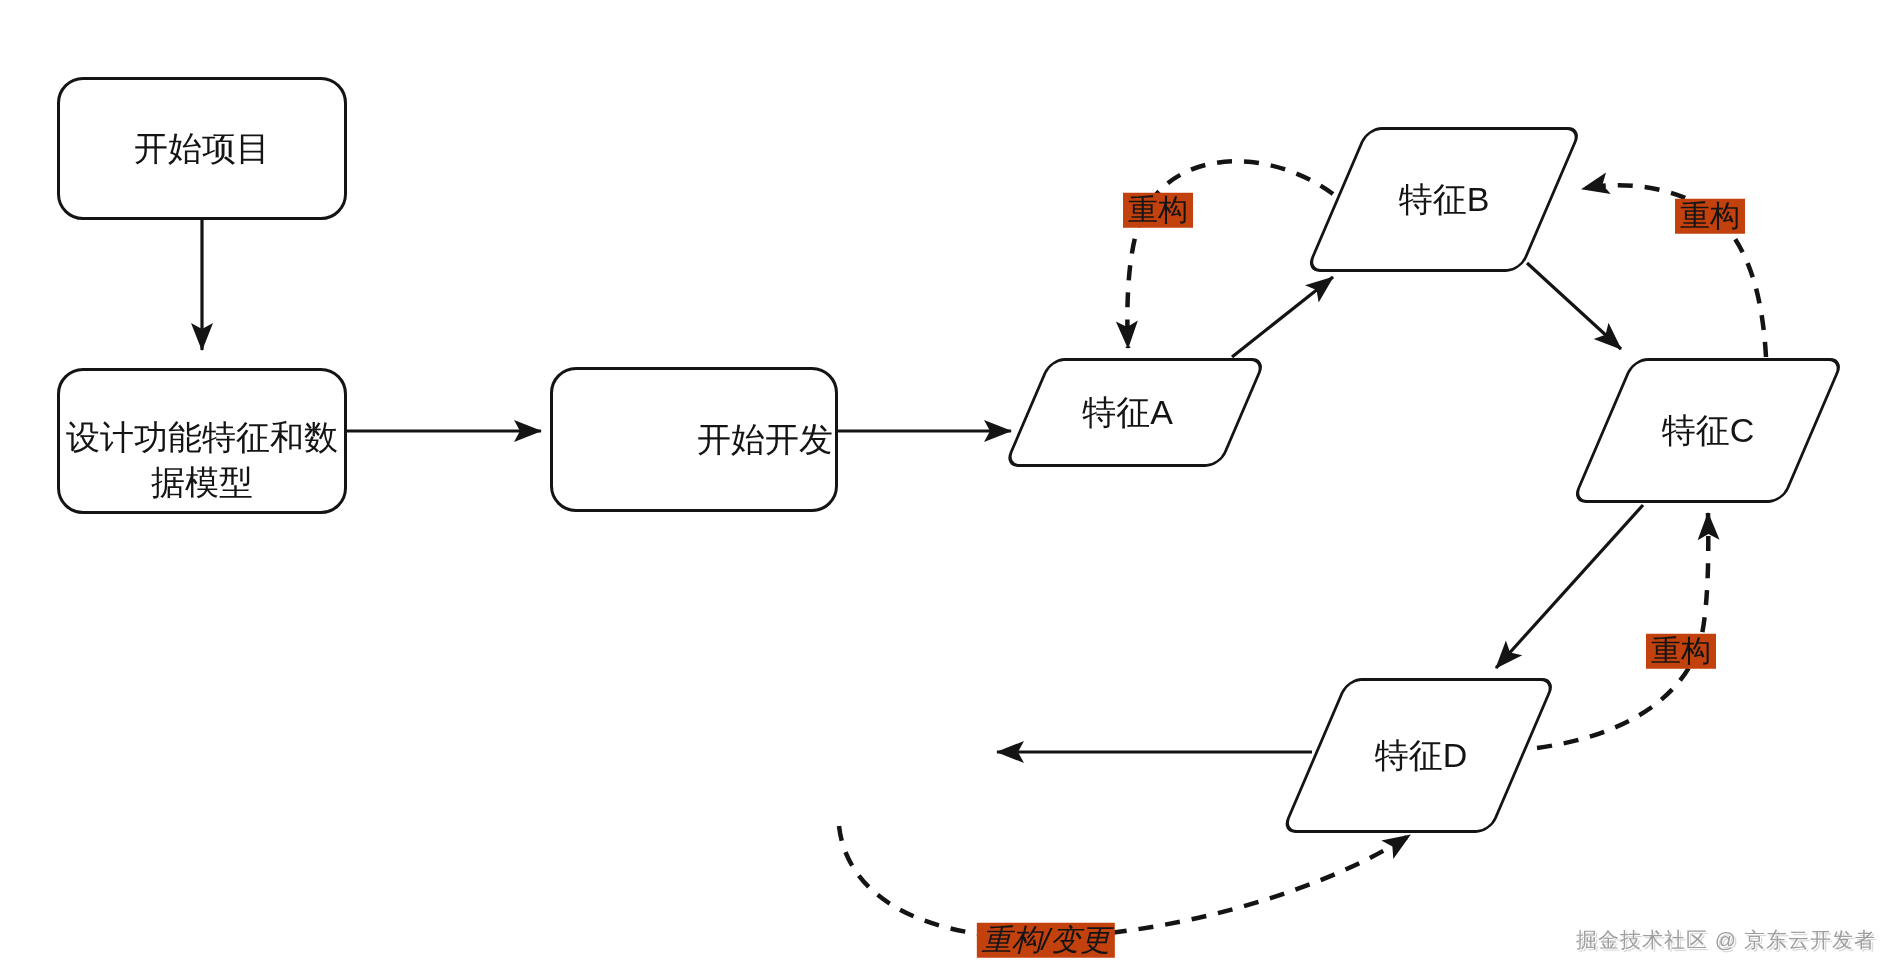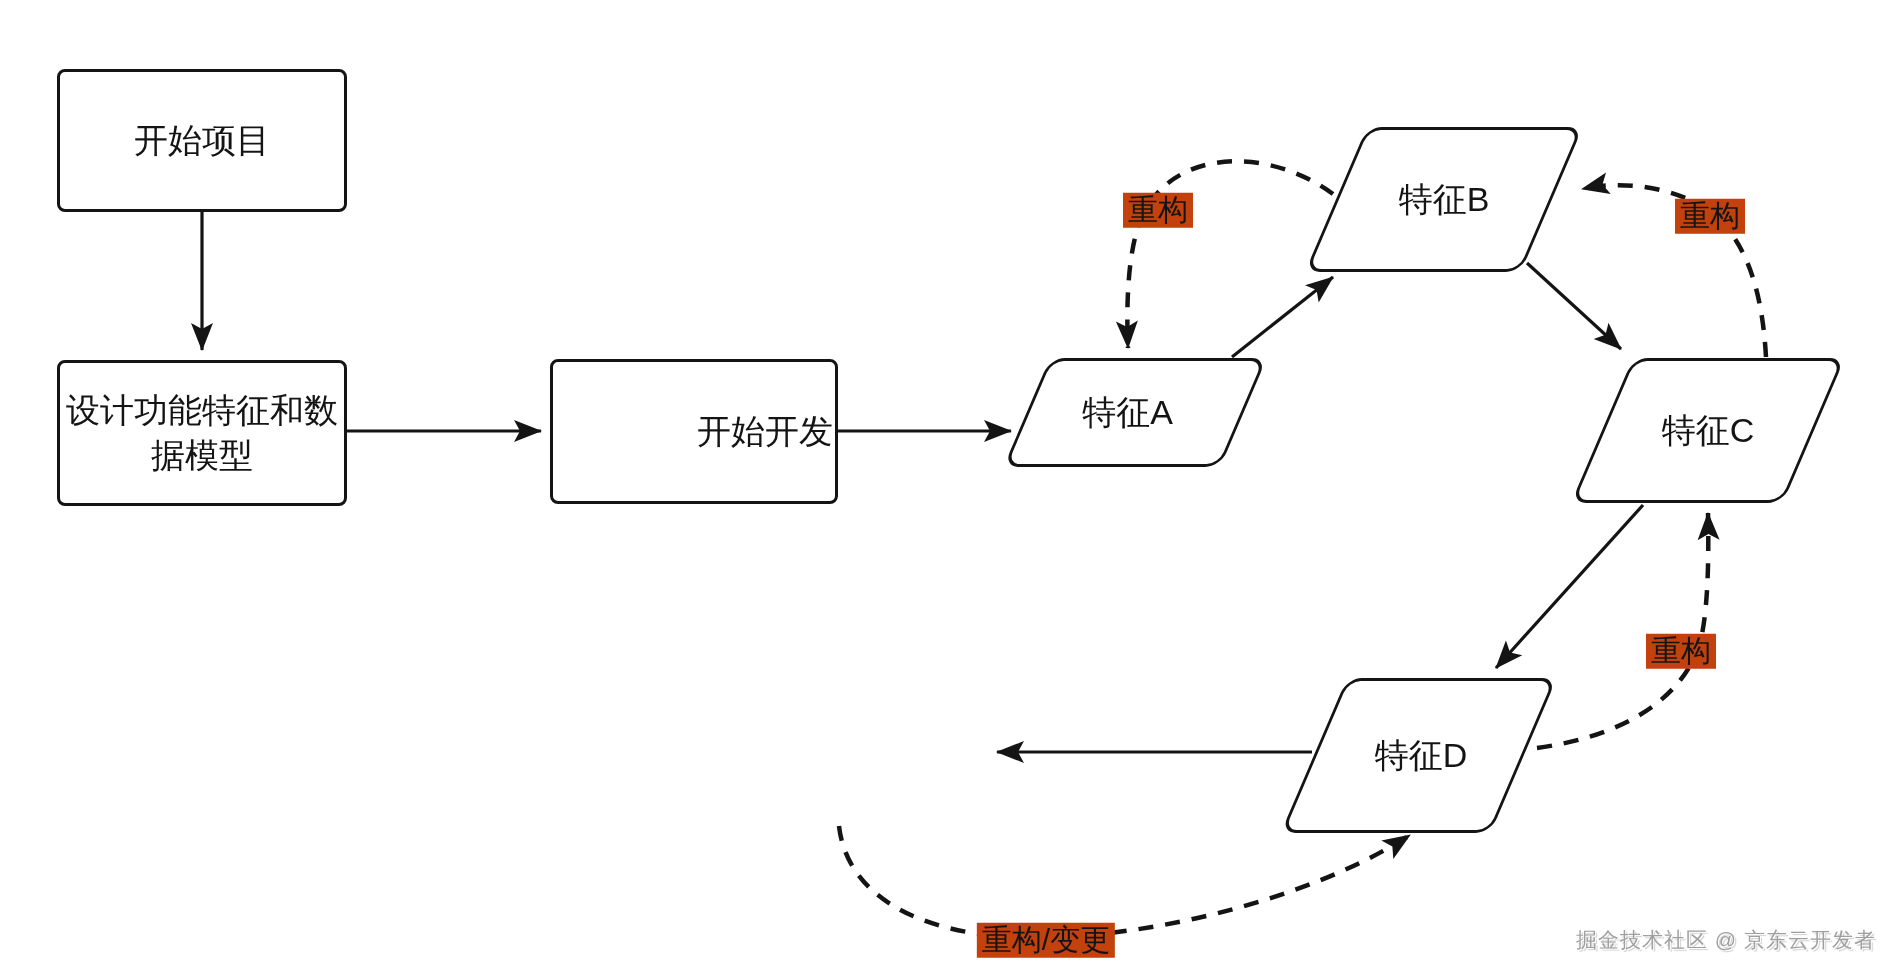--- a/index.html
+++ b/index.html
@@ -6,22 +6,22 @@
   .canvas{
     position:relative;width:1896px;height:980px;background:#ffffff;
     font-family:"Liberation Sans",sans-serif;overflow:hidden;color:#141414;
   }
   .edges{position:absolute;left:0;top:0;width:1896px;height:980px;}
   .node{
     position:absolute;display:flex;align-items:center;justify-content:center;
     text-align:center;font-size:34px;line-height:1.32;color:#141414;
   }
   .rect{
-    border:3px solid #141414;border-radius:8px;background:#ffffff;
-    box-sizing:border-box;padding:6px 2px;
+    border:3px solid #141414;border-radius:26px;background:#ffffff;
+    box-sizing:border-box;padding:6px 2px;margin-top:8px;
   }
   .para .shape{
     position:absolute;top:0;height:100%;border:3px solid #141414;border-radius:15px;
     background:#ffffff;box-sizing:border-box;transform:skewX(-23.2deg);
     transform-origin:top left;
   }
   .para .nlabel{position:relative;}
   .elabel{
     position:absolute;transform:translate(-50%,-50%);font-size:30px;
     background:#c2410c;padding:0 5px;line-height:1.15;white-space:nowrap;
@@ -55,21 +55,21 @@
     <path d="M1333,194 C1270,148 1180,148 1145,210 C1128,242 1126,300 1128,348" stroke="#141414" stroke-width="4.5" fill="none" stroke-dasharray="15 12" marker-end="url(#mArrow)"></path>
     <path d="M1766,357 C1762,285 1743,222 1688,199 C1652,184 1614,182 1582,189" stroke="#141414" stroke-width="4.5" fill="none" stroke-dasharray="15 12" marker-end="url(#mArrow)"></path>
     <path d="M1537,748 C1617,737 1677,704 1698,649 C1708,621 1709,560 1708,513" stroke="#141414" stroke-width="4.5" fill="none" stroke-dasharray="15 12" marker-end="url(#mArrow)"></path>
     <path d="M839,826 C846,888 905,928 998,936 C1128,946 1308,901 1410,835" stroke="#141414" stroke-width="4.5" fill="none" stroke-dasharray="15 12" marker-end="url(#mArrow)"></path>
   </svg>
 
   <div class="node rect" style="left:57px;top:69px;width:290px;height:143px;">
     <span class="nlabel">开始项目</span>
   </div>
 
-  <div class="node rect" style="left:57px;top:360px;width:290px;height:146px;">
+  <div class="node rect" style="left:57px;top:360px;width:290px;height:146px;align-items:flex-end;">
     <span class="nlabel">设计功能特征和数据模型</span>
   </div>
 
   <div class="node rect" style="left:550px;top:359px;width:288px;height:145px;justify-content:flex-end;">
     <span class="nlabel">开始开发</span>
   </div>
 
 
   <div class="node para" style="left:988px;top:358px;width:279px;height:109px;">
     <div class="shape" style="left:62px;width:217px;"></div>
@@ -87,17 +87,17 @@
   </div>
 
   <div class="node para" style="left:1285px;top:678px;width:272px;height:155px;">
     <div class="shape" style="left:62px;width:210px;"></div>
     <span class="nlabel">特征D</span>
   </div>
 
   <div class="elabel" style="left:1158px;top:210px;">重构</div>
   <div class="elabel" style="left:1710px;top:216px;">重构</div>
   <div class="elabel" style="left:1681px;top:651px;">重构</div>
-  <div class="elabel" style="left:1046px;top:940px;">重构/变更</div>
+  <div class="elabel" style="left:1046px;top:940px;font-style:italic;">重构/变更</div>
 
   <div class="watermark">掘金技术社区 @ 京东云开发者</div>
 
 </div>
 
 </body></html>

